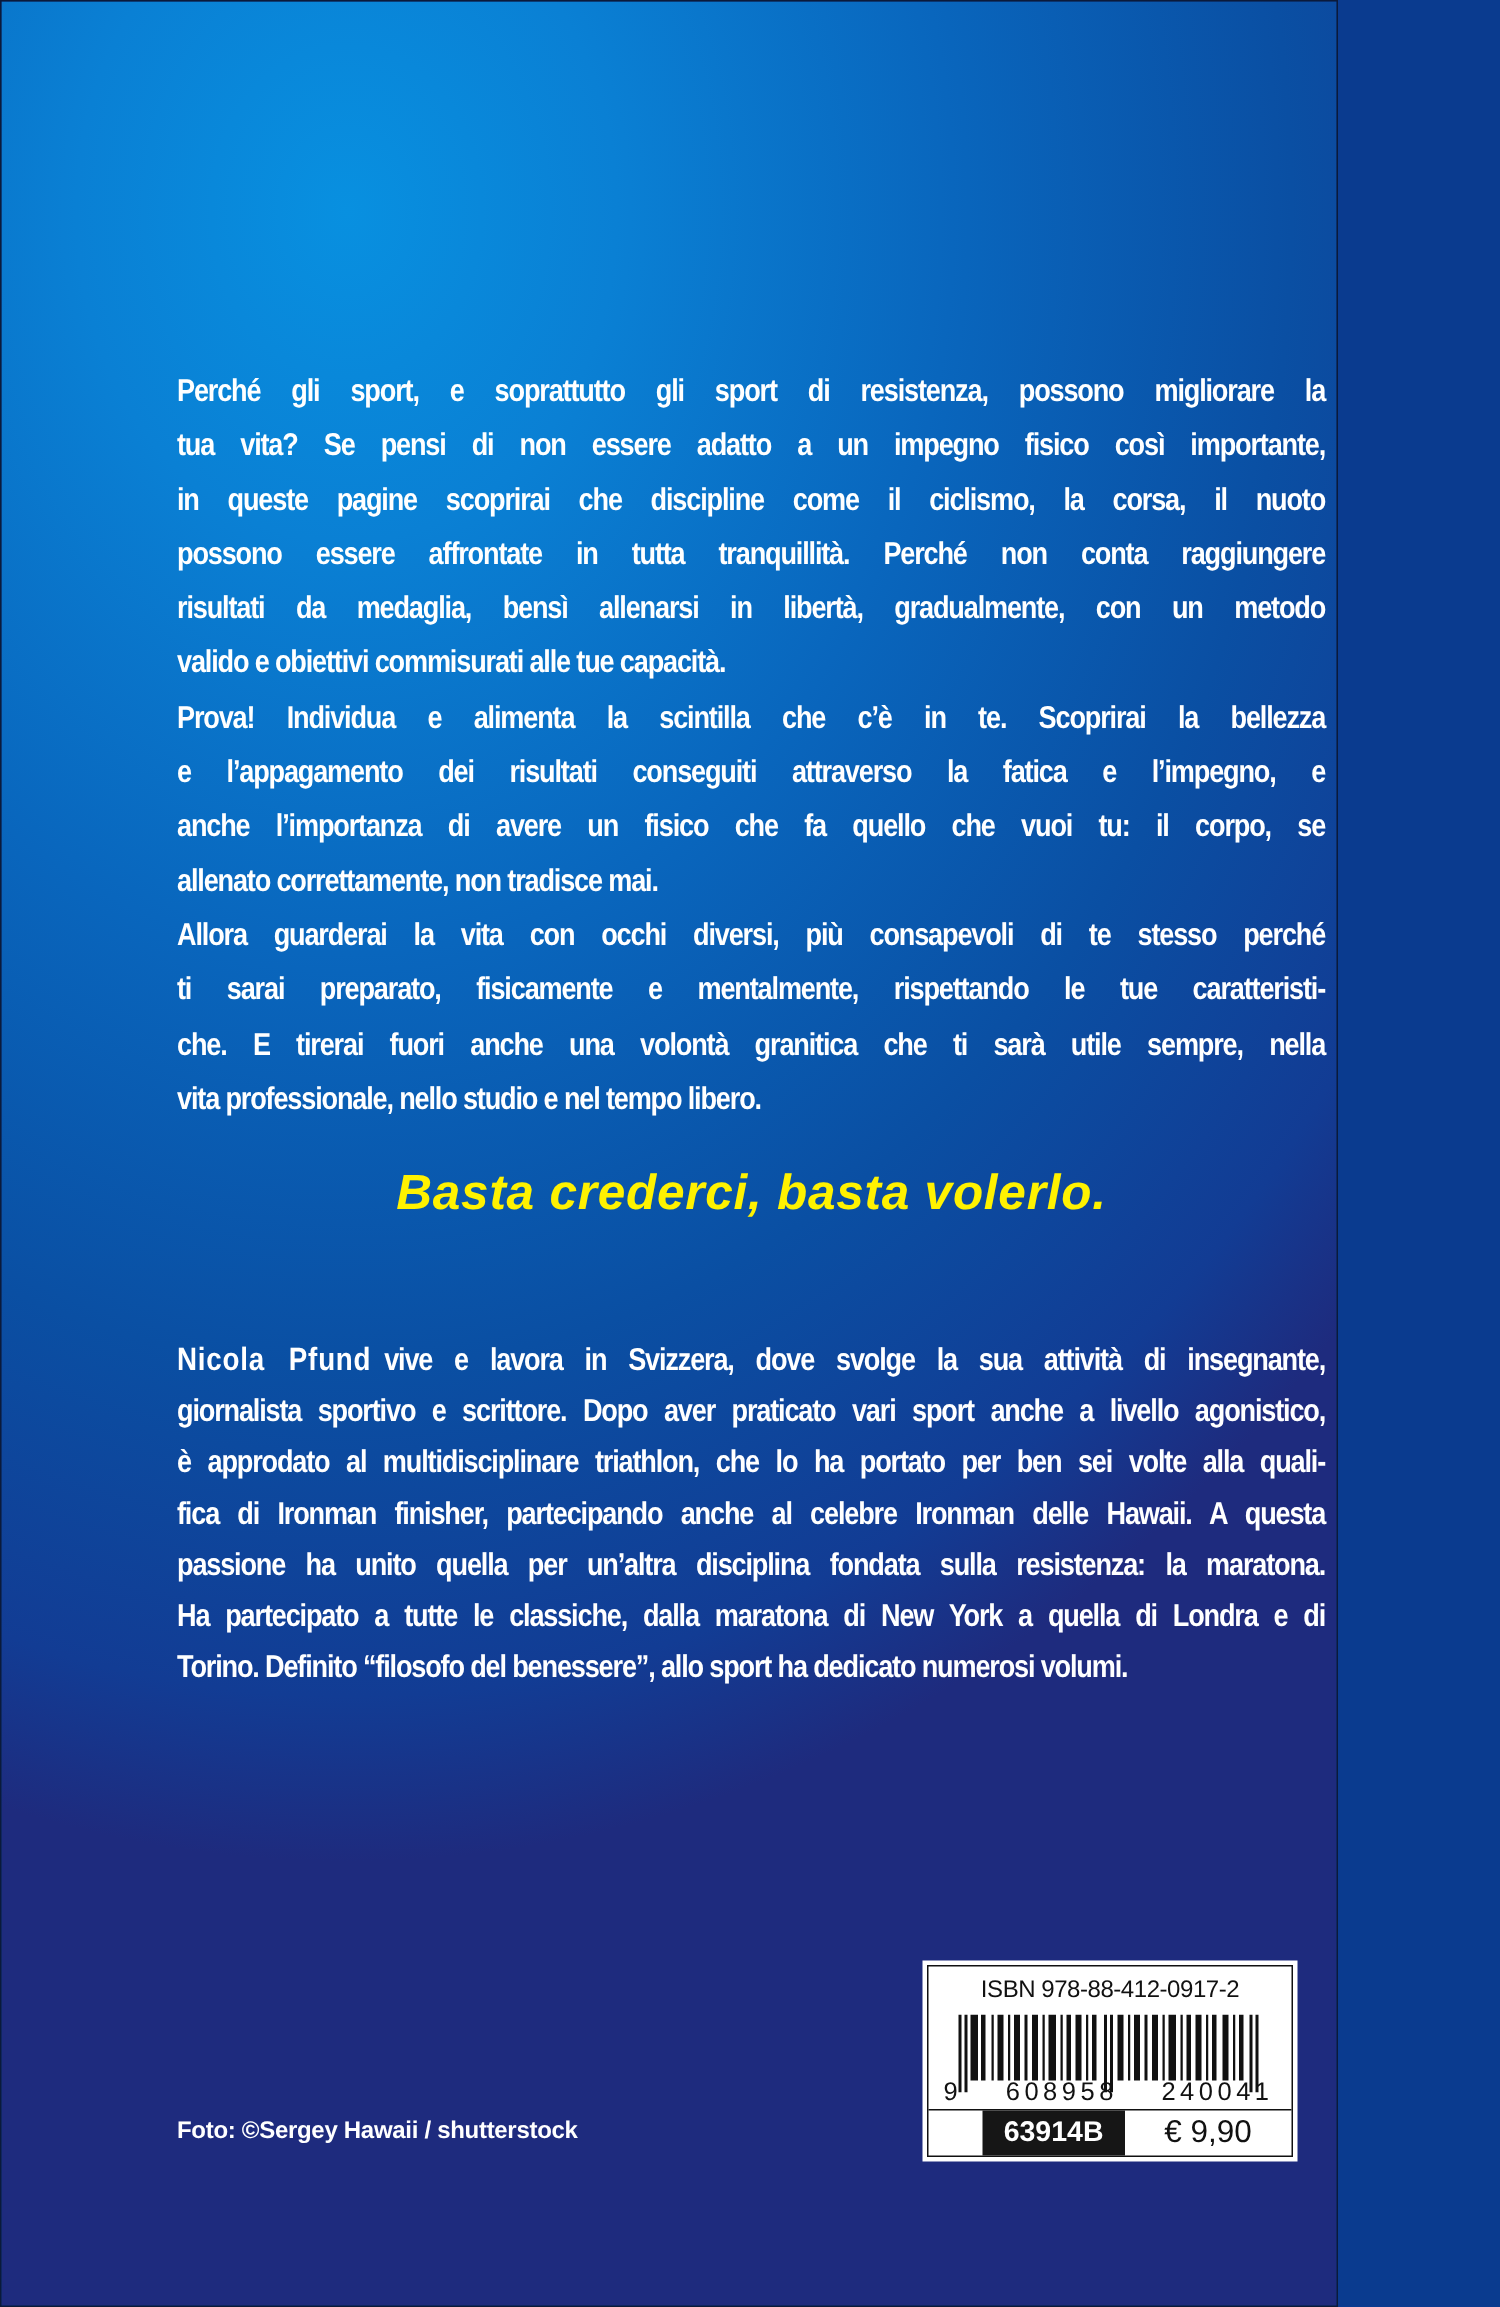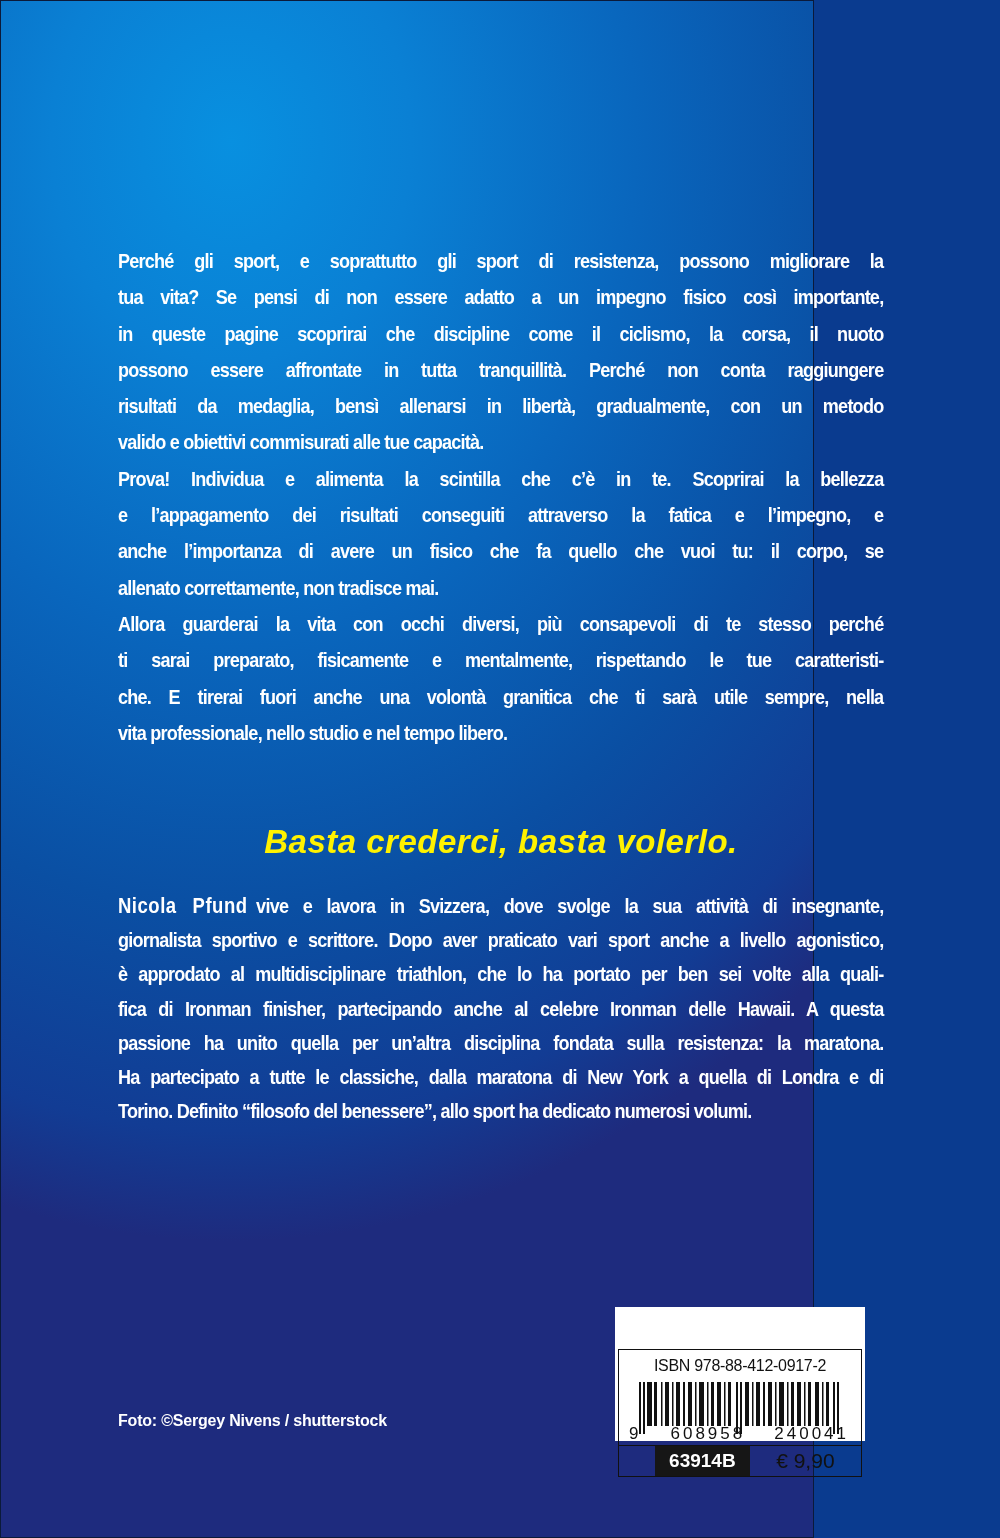--- a/index.html
+++ b/index.html
@@ -4,21 +4,21 @@
   <style>
     html, body { margin: 0; padding: 0; }
     body {
       width: 1000px;
       height: 1538px;
       overflow: hidden;
       background: #0a3b8f;
     }
     .cover {
       position: relative;
-      width: 814px;
+      width: 892px;
       height: 1538px;
       box-sizing: border-box;
       border: 1px solid #0b1a3a;
       background:
         radial-gradient(ellipse 900px 1100px at 230px 140px, #0890e0 0%, #0a80d4 20%, #0966bd 45%, #0a4fa3 70%, #123c94 90%, #1e2b7e 100%);
       font-family: "Liberation Sans", sans-serif;
       color: #ffffff;
     }
     .blurb {
       position: absolute;
@@ -44,21 +44,20 @@
       left: 0;
       width: 1000px;
       top: 775px;
       text-align: center;
       font-family: "Liberation Sans", sans-serif;
       font-weight: bold;
       font-style: italic;
       font-size: 33px;
       color: #fff200;
       letter-spacing: 0.5px;
-      margin-top: 47px;
     }
 
     .bio {
       position: absolute;
       left: 117px;
       top: 888px;
       width: 890px;
       font-family: "Liberation Sans", sans-serif;
       font-weight: bold;
       font-size: 21px;
@@ -97,21 +96,20 @@
       background: #ffffff;
       box-sizing: border-box;
       padding: 3px;
     }
     .barcode-inner {
       width: 100%;
       height: 100%;
       box-sizing: border-box;
       border: 1.5px solid #111;
       position: relative;
-      margin-top: 39px;
     }
     .isbn-text {
       position: absolute;
       top: 7px;
       left: 0; right: 0;
       text-align: center;
       font-family: "Liberation Sans", sans-serif;
       font-size: 16px;
       color: #111;
       letter-spacing: -0.3px;
@@ -200,21 +198,21 @@
   <div class="bio">
     <span class="line"><span class="author">Nicola Pfund</span><span>vive e lavora in Svizzera, dove svolge la sua attività di insegnante,</span></span>
     <span class="line">giornalista sportivo e scrittore. Dopo aver praticato vari sport anche a livello agonistico,</span>
     <span class="line">è approdato al multidisciplinare triathlon, che lo ha portato per ben sei volte alla quali-</span>
     <span class="line">fica di Ironman finisher, partecipando anche al celebre Ironman delle Hawaii. A questa</span>
     <span class="line">passione ha unito quella per un’altra disciplina fondata sulla resistenza: la maratona.</span>
     <span class="line">Ha partecipato a tutte le classiche, dalla maratona di New York a quella di Londra e di</span>
     <span class="line last">Torino. Definito “filosofo del benessere”, allo sport ha dedicato numerosi volumi.</span>
   </div>
 
-  <div class="credit">Foto: ©Sergey Nivens / shutterstock</div>
+  <div class="credit">Foto: ©Sergey Hawaii / shutterstock</div>
 
   <div class="barcode-box">
     <div class="barcode-inner">
       <div class="isbn-text">ISBN 978-88-412-0917-2</div>
       <div class="bars">
         <svg width="210" height="52" viewBox="0 0 210 52">
           <g fill="#111">
             <rect x="2" y="0" width="2" height="52"></rect>
             <rect x="6" y="0" width="2" height="52"></rect>
             <rect x="10" y="0" width="5" height="44"></rect>

